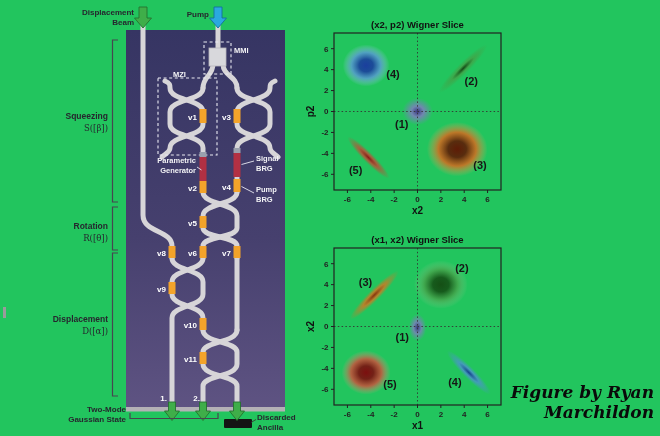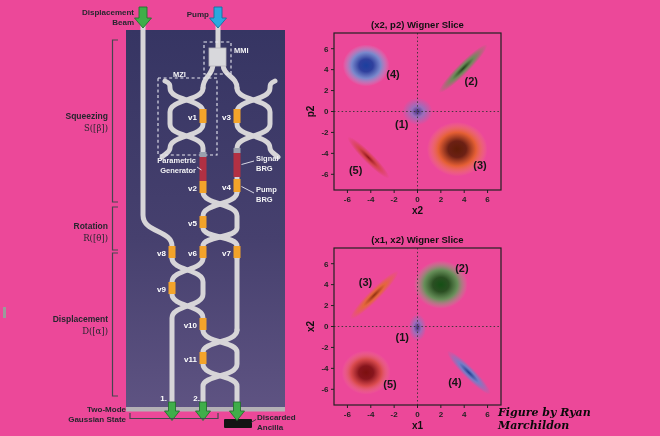--- a/index.html
+++ b/index.html
@@ -1,38 +1,38 @@
 <!DOCTYPE html>
 <html><head>
 <meta charset="utf-8">
 <style>
   html,body{margin:0;padding:0;background:#fff;}
-  .canvas{position:relative;width:660px;height:436px;background:#ec4899;overflow:hidden;
+  .canvas{position:relative;width:660px;height:436px;background:#22c55e;overflow:hidden;
           font-family:"Liberation Sans",sans-serif;}
   svg{position:absolute;left:0;top:0;}
   svg text{font-family:"Liberation Sans",sans-serif;}
   .wg{stroke:#d7d5d8;stroke-width:5;fill:none;stroke-linecap:round;}
   .dashbox{fill:none;stroke:#e9e9f2;stroke-width:1.1;stroke-dasharray:3 2.6;}
   .vlab{font-size:8px;font-weight:bold;fill:#ffffff;}
   .complab{font-size:7.5px;font-weight:bold;fill:#f2f2f5;}
   .seclab{font-size:8.5px;font-weight:600;fill:#26262e;}
   .symlab{font-size:8.5px;fill:#26262e;font-family:"DejaVu Serif",serif;}
   .extlab{font-size:8px;font-weight:600;fill:#26262e;}
   .bracket{fill:none;stroke:#46464f;stroke-width:1.2;}
   .leader{stroke:#e9e9f2;stroke-width:0.9;fill:none;}
   .spine{fill:none;stroke:#222;stroke-width:1.2;}
   .dot{stroke:#333;stroke-width:0.9;stroke-dasharray:1.5 2.3;fill:none;}
   .tick{stroke:#222;stroke-width:1;}
   .ticklab{font-size:8px;font-weight:bold;fill:#222;}
   .ptitle{font-size:9.5px;font-weight:bold;fill:#111;}
   .axlab{font-size:10px;font-weight:bold;fill:#111;}
   .bloblab{font-size:11px;font-weight:bold;fill:#161616;}
-  .credit{position:absolute;left:498px;top:406px;width:156px;
+  .credit{position:absolute;left:498px;top:382px;width:156px;text-align:right;
           font-family:"DejaVu Serif",serif;font-style:italic;font-weight:bold;
-          font-size:11px;color:#0a0a0a;}
+          font-size:17px;color:#0a0a0a;}
   .stray{position:absolute;left:3px;top:307px;width:3px;height:11px;background:#9b9b9b;}
 </style>
 </head>
 <body>
 
 <div class="canvas">
 
   <svg id="circuit-svg" width="660" height="436" viewBox="0 0 660 436">
     <defs>
       <linearGradient id="panelGrad" x1="0" y1="0" x2="0" y2="1">

